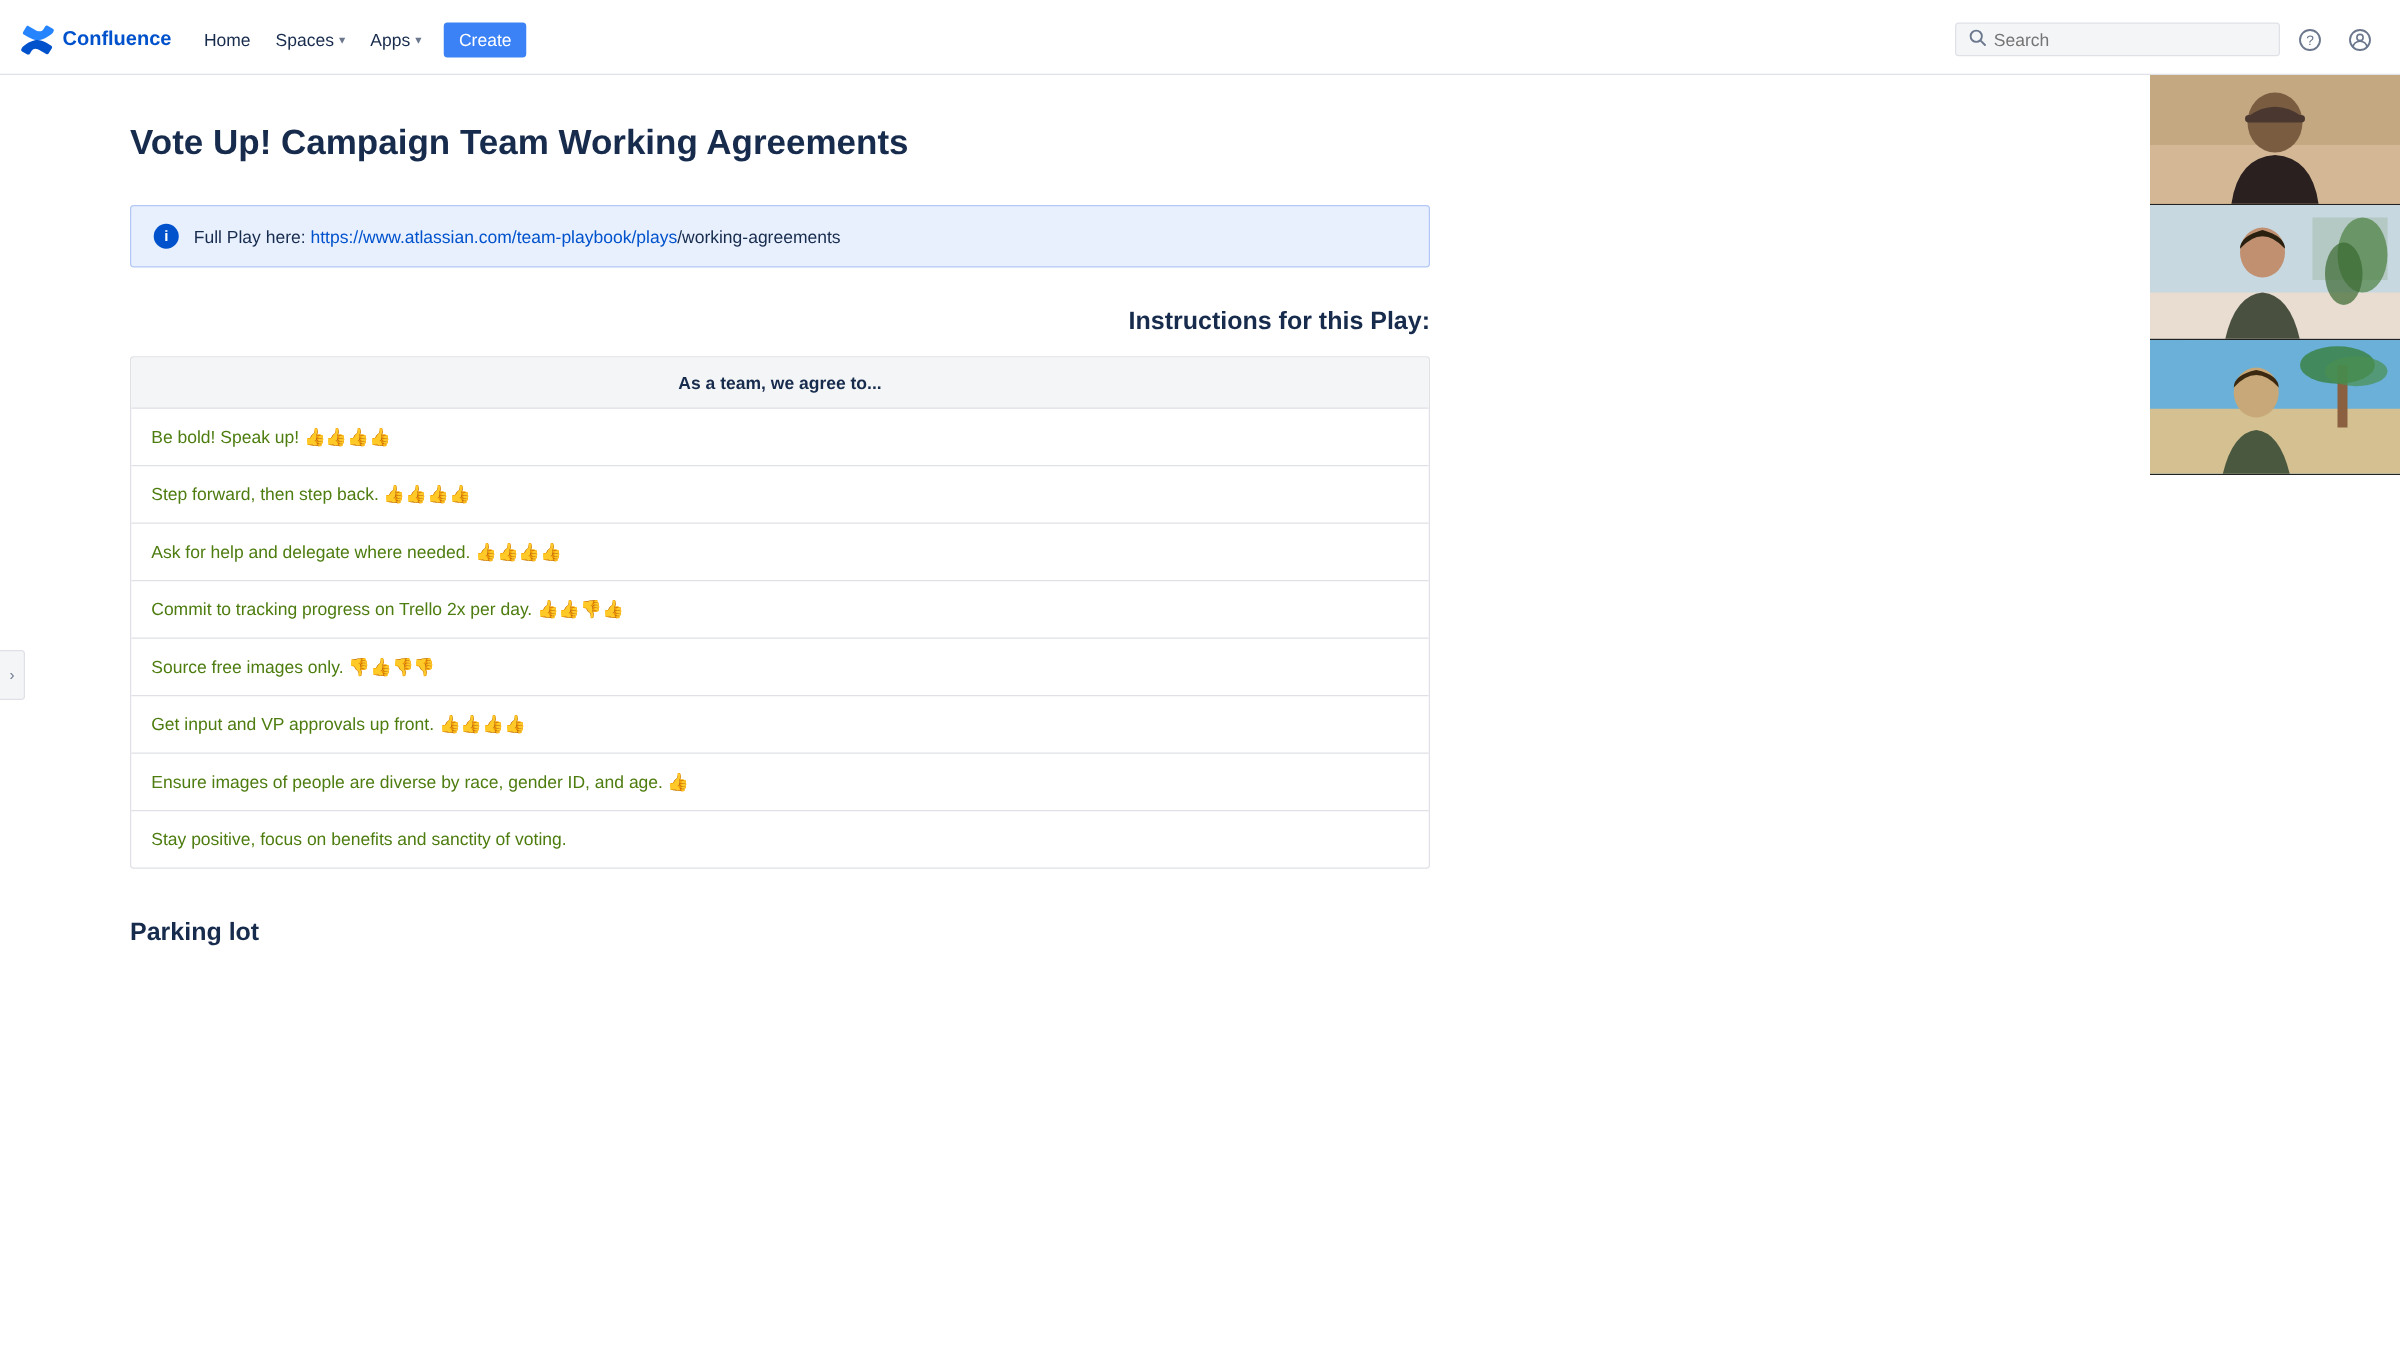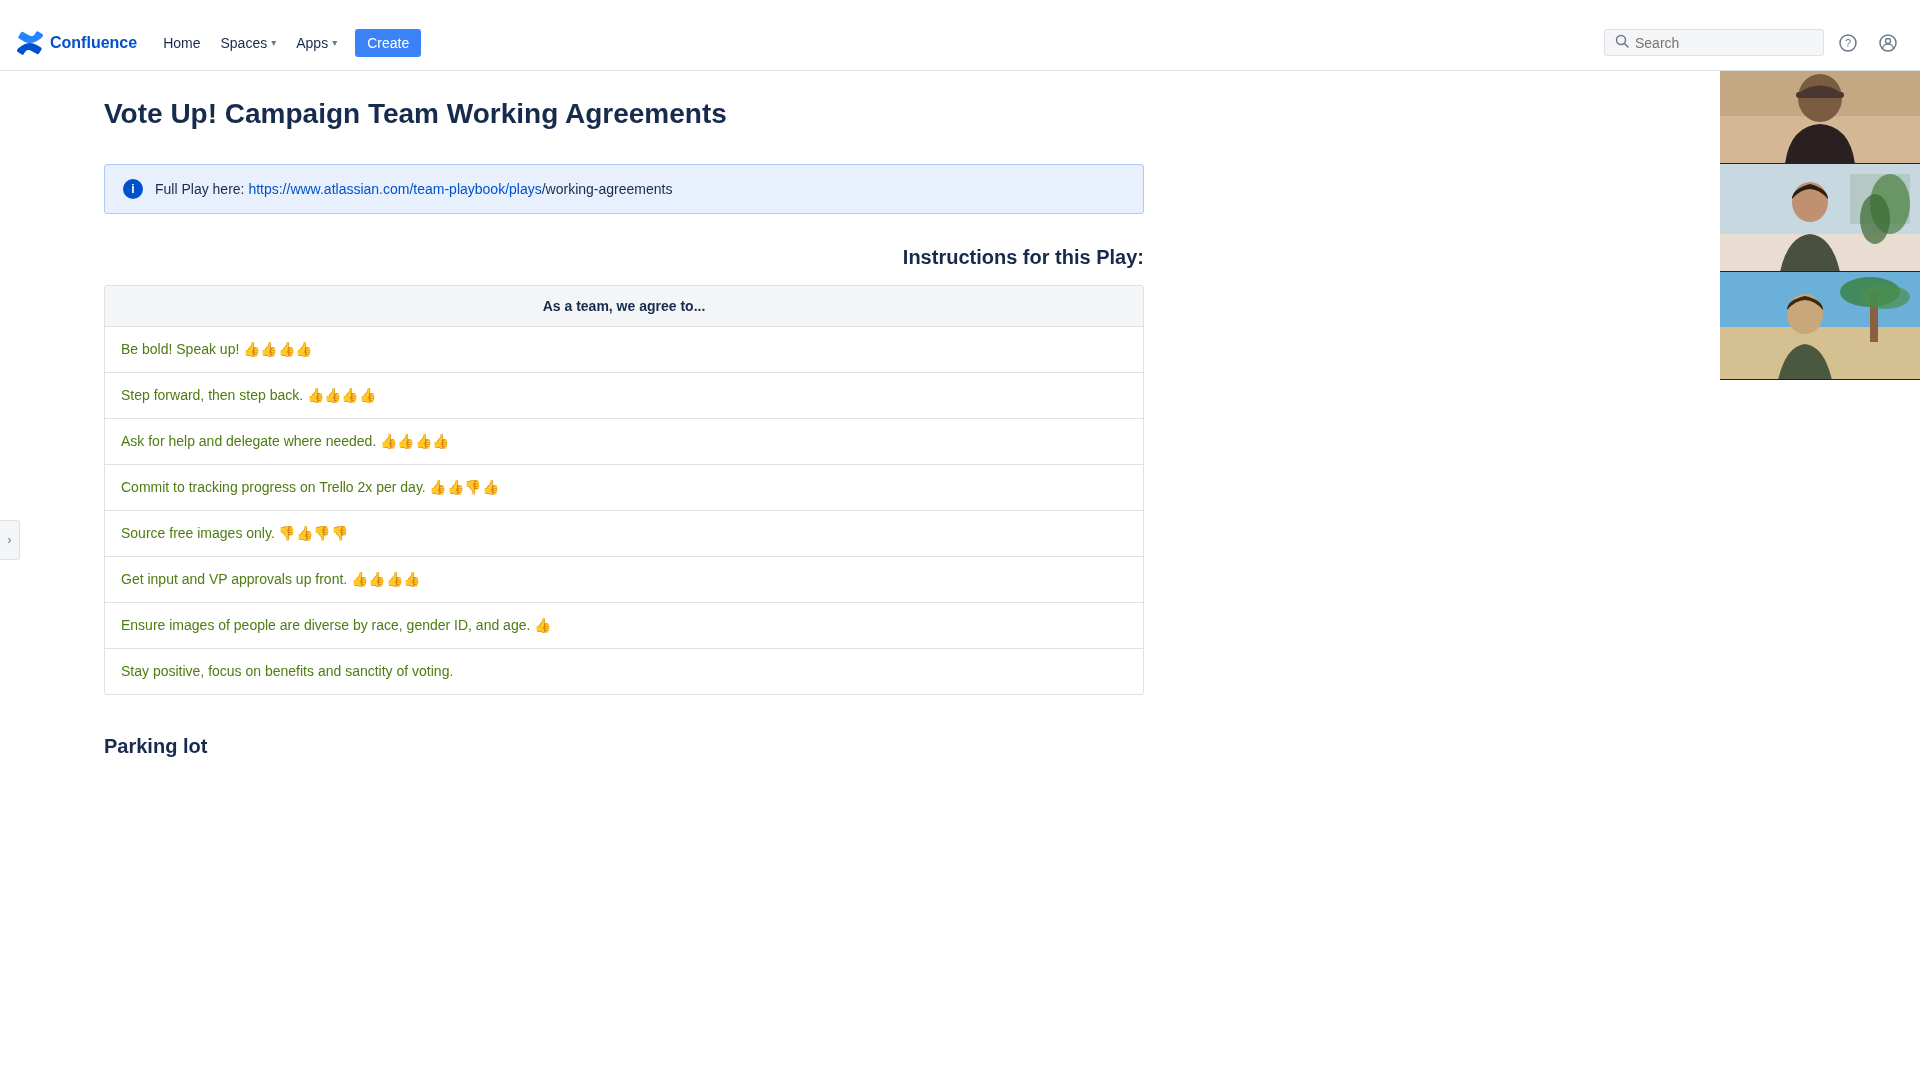--- a/index.html
+++ b/index.html
@@ -7,21 +7,21 @@
 
     
     .topnav {
       display: flex;
       align-items: center;
       height: 56px;
       background: #fff;
       border-bottom: 1px solid #dfe1e6;
       padding: 0 16px;
       position: fixed;
-      top: 15px; left: 0; right: 0;
+      top: 4px; left: 0; right: 0;
       z-index: 100;
     }
     .logo {
       display: flex;
       align-items: center;
       gap: 6px;
       margin-right: 16px;
       text-decoration: none;
     }
     .logo-icon {
@@ -62,21 +62,21 @@
       display: flex;
       align-items: center;
       gap: 8px;
     }
     .search-box {
       display: flex;
       align-items: center;
       border: 1px solid #dfe1e6;
       border-radius: 3px;
       padding: 4px 10px;
-      width: 220px;
+      width: 260px;
       background: #f4f5f7;
     }
     .search-box input {
       border: none;
       background: transparent;
       outline: none;
       font-size: 14px;
       color: #172b4d;
       width: 100%;
     }

